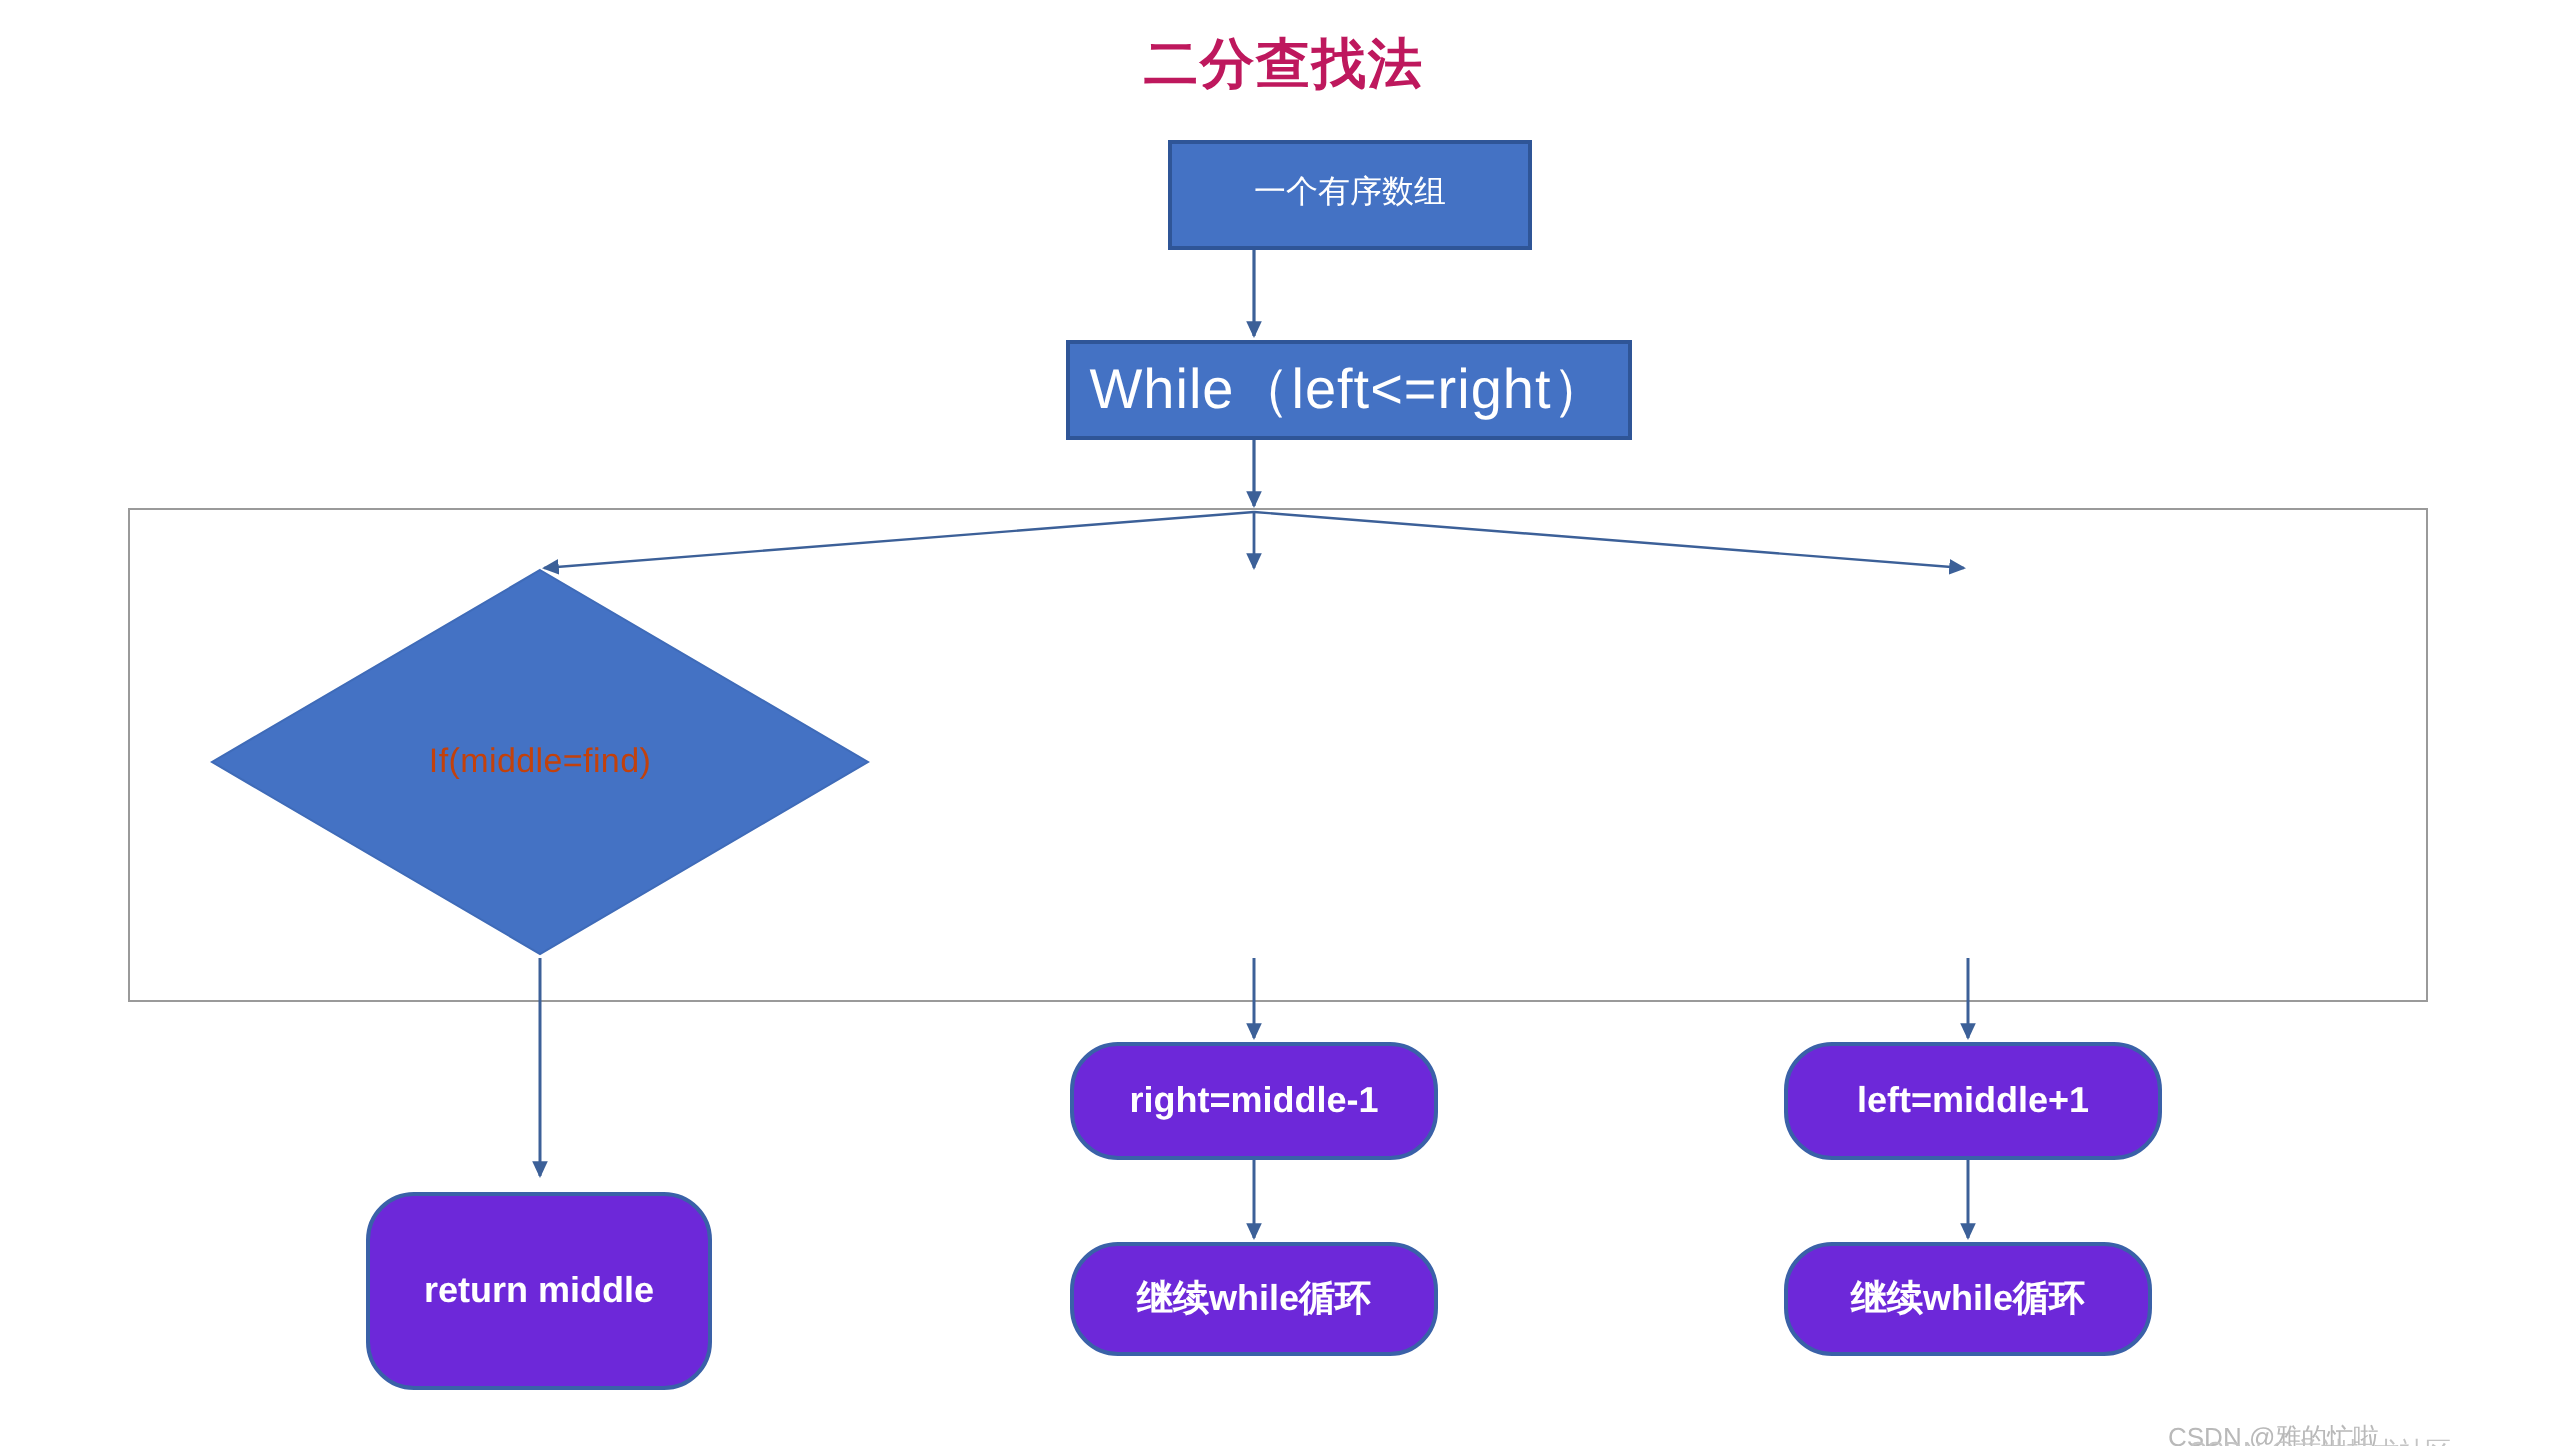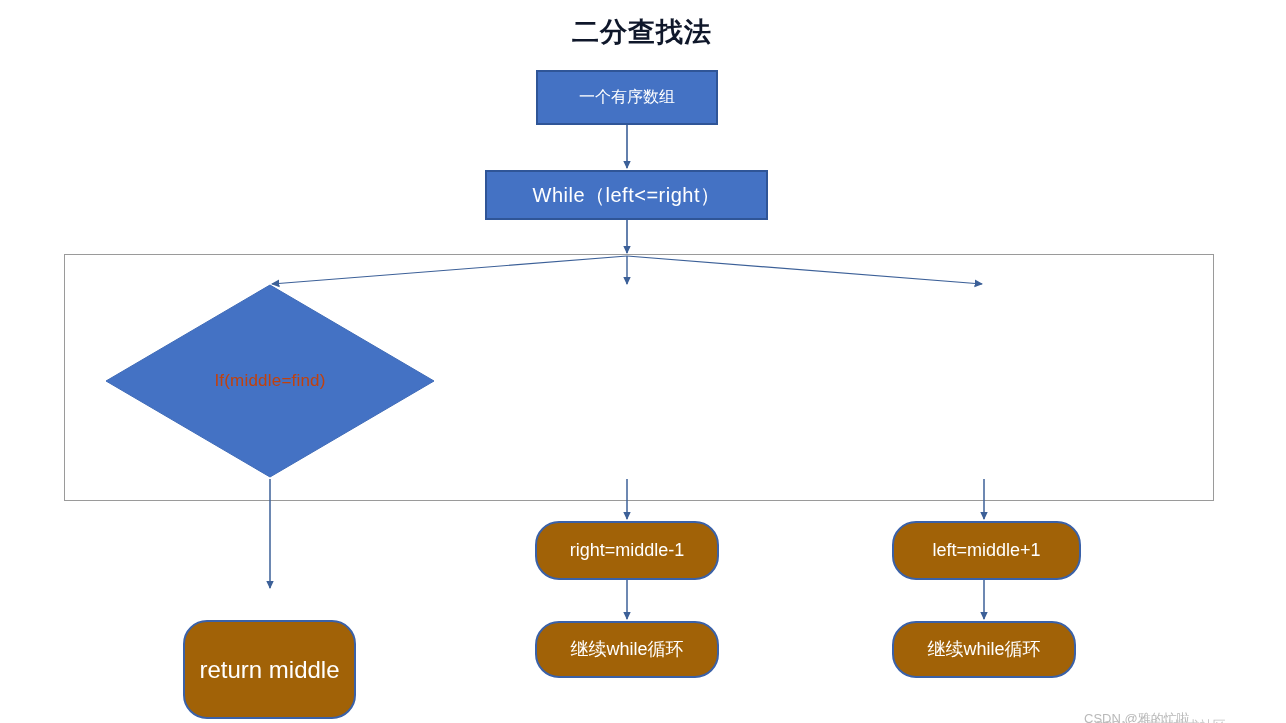--- a/index.html
+++ b/index.html
@@ -36,36 +36,38 @@
     line-height: 1.15;
     user-select: none;
   }
   
   #title {
     position: absolute;
     left: 0;
     top: 14px;
     width: 1284px;
     text-align: center;
-    color: #0f172a;
+    color: #be185d;
     font-family: "DejaVu Serif", "Liberation Serif", serif;
     font-size: 27px;
     font-weight: 600;
     letter-spacing: 1px;
   }
   
   .rect {
     background: #4472C4;
     border: 2px solid #2F5597;
+    margin-left: 48px;
   }
   
   .rounded {
-    background: #a16207;
+    background: #6d28d9;
     border: 2px solid #3A61A8;
     border-radius: 24px;
+    font-weight: bold;
   }
   
   #group-box {
     position: absolute;
     left: 64px;
     top: 254px;
     width: 1148px;
     height: 245px;
     border: 1px solid #9a9a9a;
     background: transparent;
@@ -86,26 +88,26 @@
     width: 100%;
     height: 100%;
     display: flex;
     align-items: center;
     justify-content: center;
     color: #c2410c;
     font-size: 17px;
     letter-spacing: 0.2px;
   }
   #n-array   { left: 536px; top: 70px;  width: 182px; height: 55px;  font-size: 16px; }
-  #n-while   { left: 485px; top: 170px; width: 283px; height: 50px;  font-size: 20px; letter-spacing: 0.5px; }
+  #n-while   { left: 485px; top: 170px; width: 283px; height: 50px;  font-size: 28px; letter-spacing: 0.5px; }
   #n-right   { left: 535px; top: 521px; width: 184px; height: 59px;  font-size: 18px; }
   #n-left    { left: 892px; top: 521px; width: 189px; height: 59px;  font-size: 18px; }
   #n-cont1   { left: 535px; top: 621px; width: 184px; height: 57px;  font-size: 18px; }
   #n-cont2   { left: 892px; top: 621px; width: 184px; height: 57px;  font-size: 18px; }
-  #n-return  { left: 183px; top: 620px; width: 173px; height: 99px;  font-size: 24px; }
+  #n-return  { left: 183px; top: 596px; width: 173px; height: 99px;  font-size: 18px; }
 
   #d-eq  { left: 104px; top: 283px; width: 332px; height: 196px; }
   #d-gt  { left: 462px; top: 283px; width: 332px; height: 196px; }
   #d-lt  { left: 818px; top: 283px; width: 332px; height: 196px; }
 
   #watermark {
     position: absolute;
     left: 1084px;
     top: 710px;
     width: 200px;

